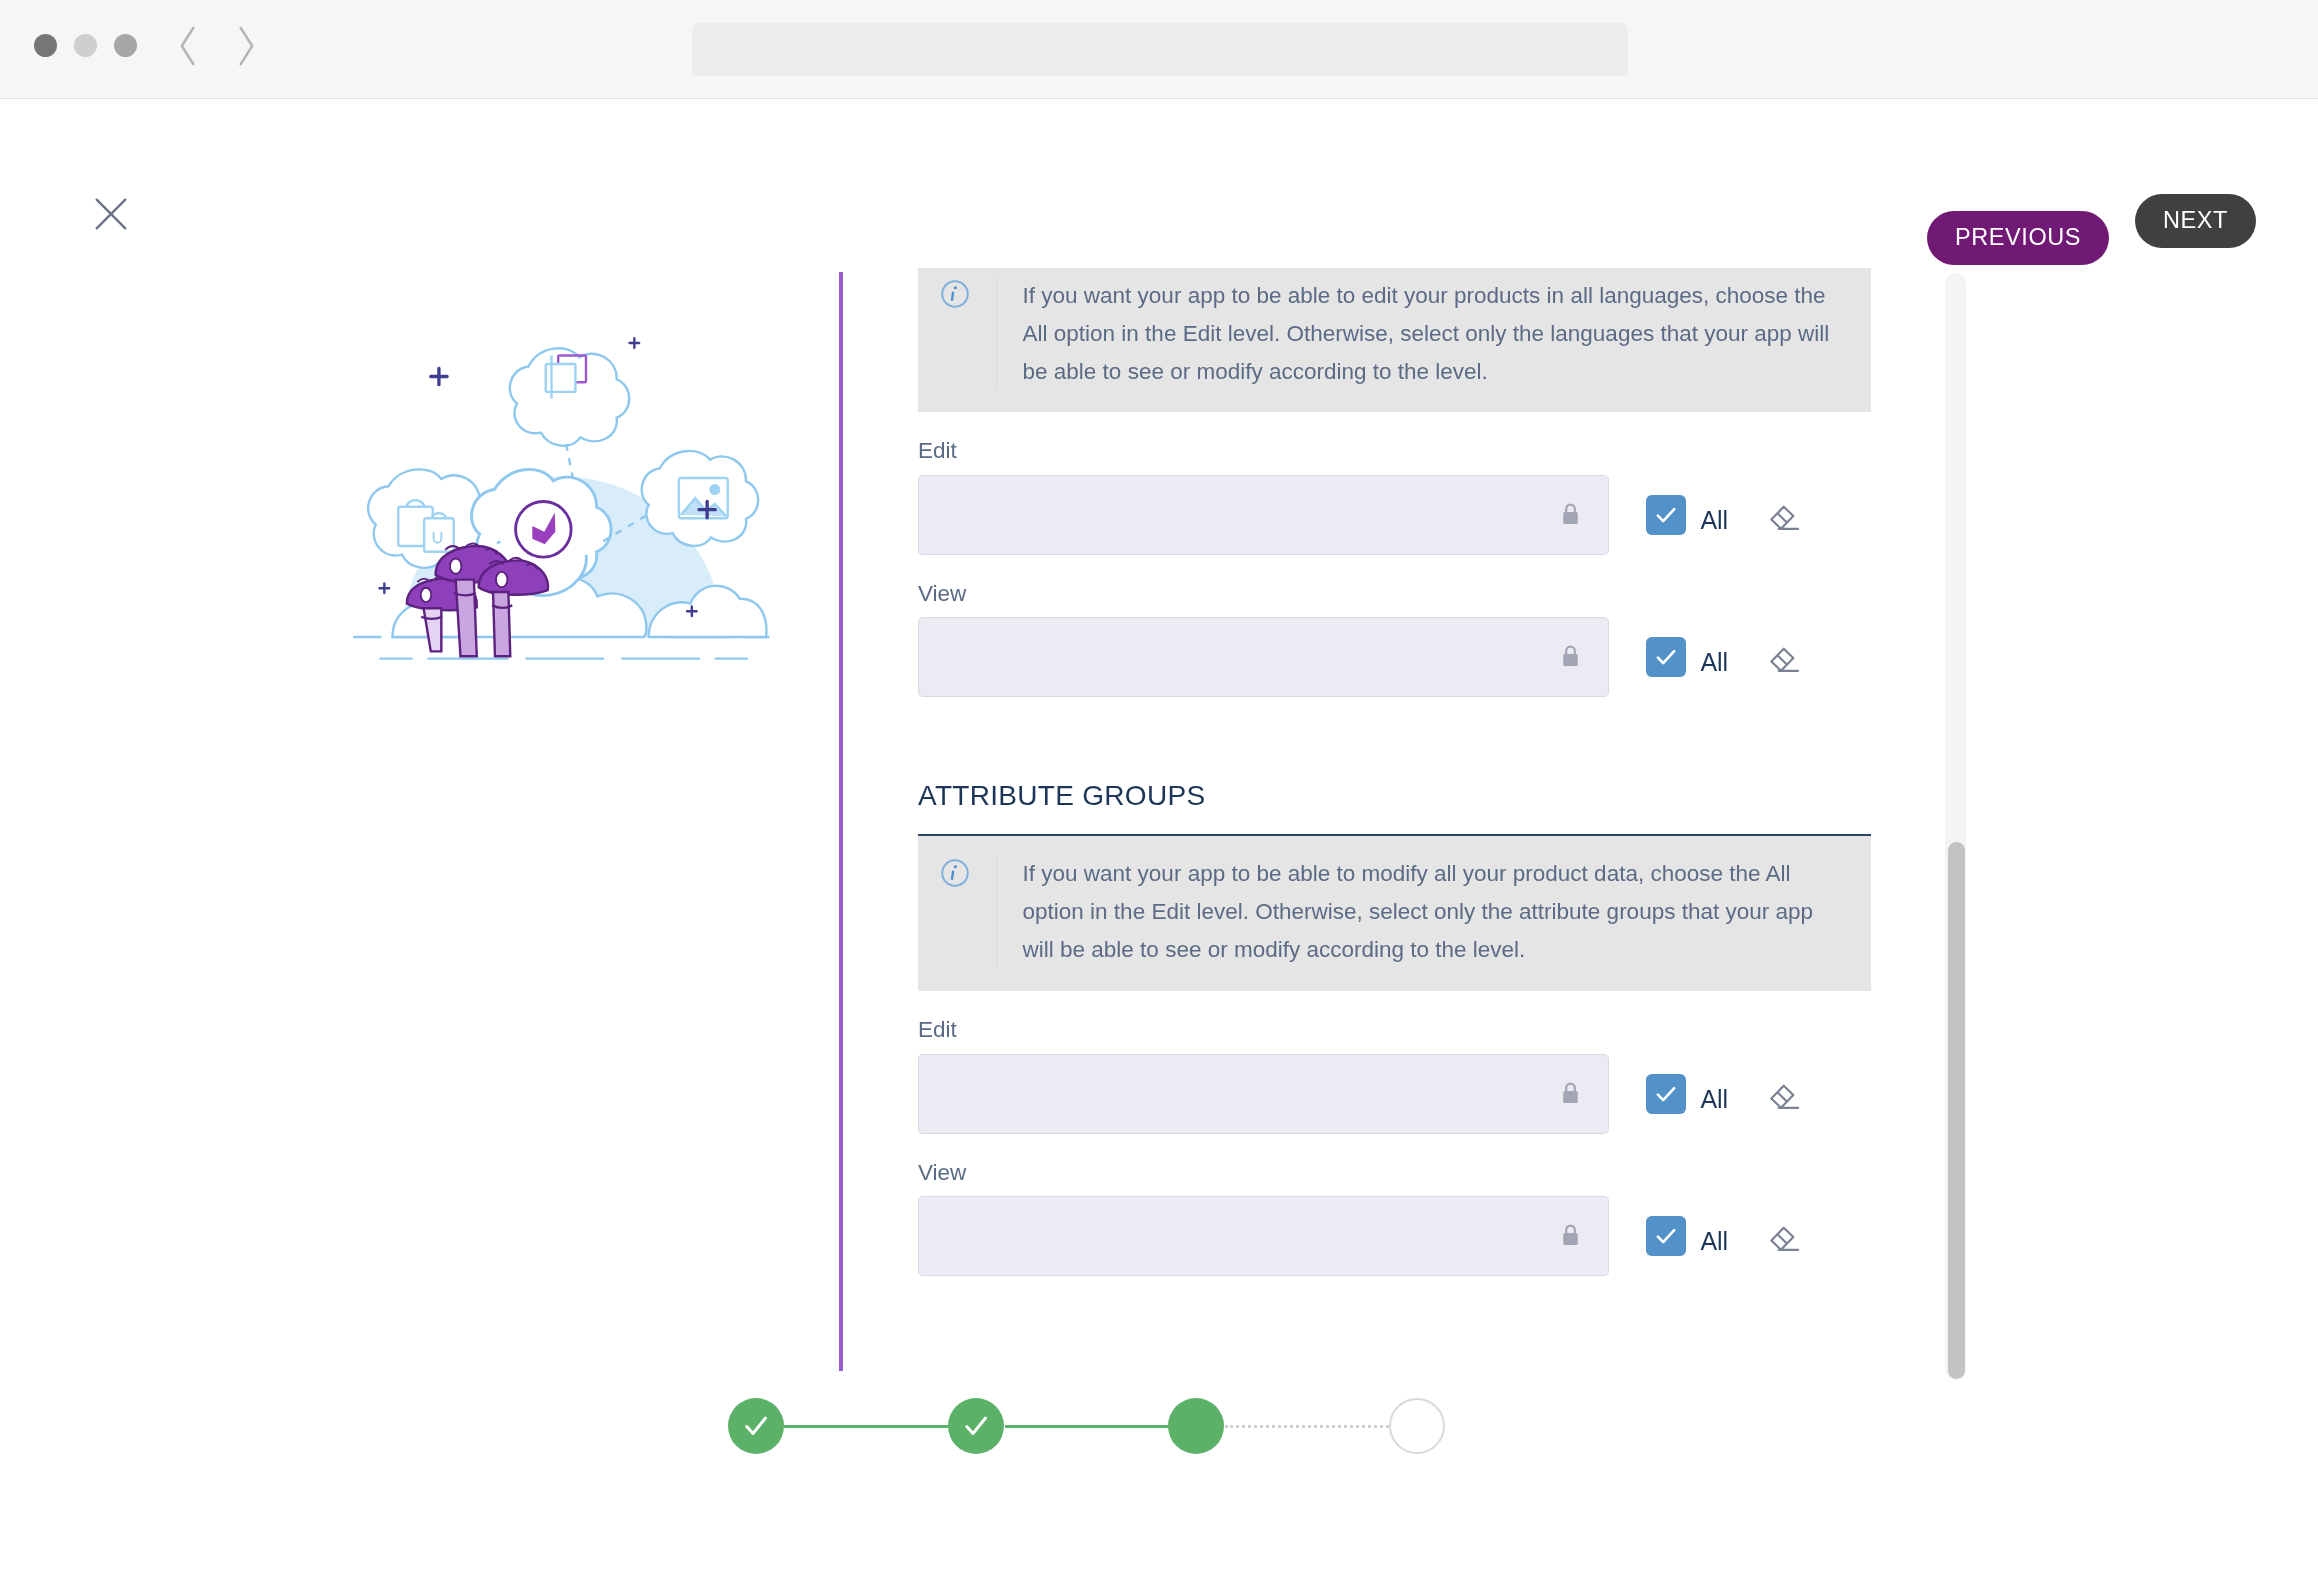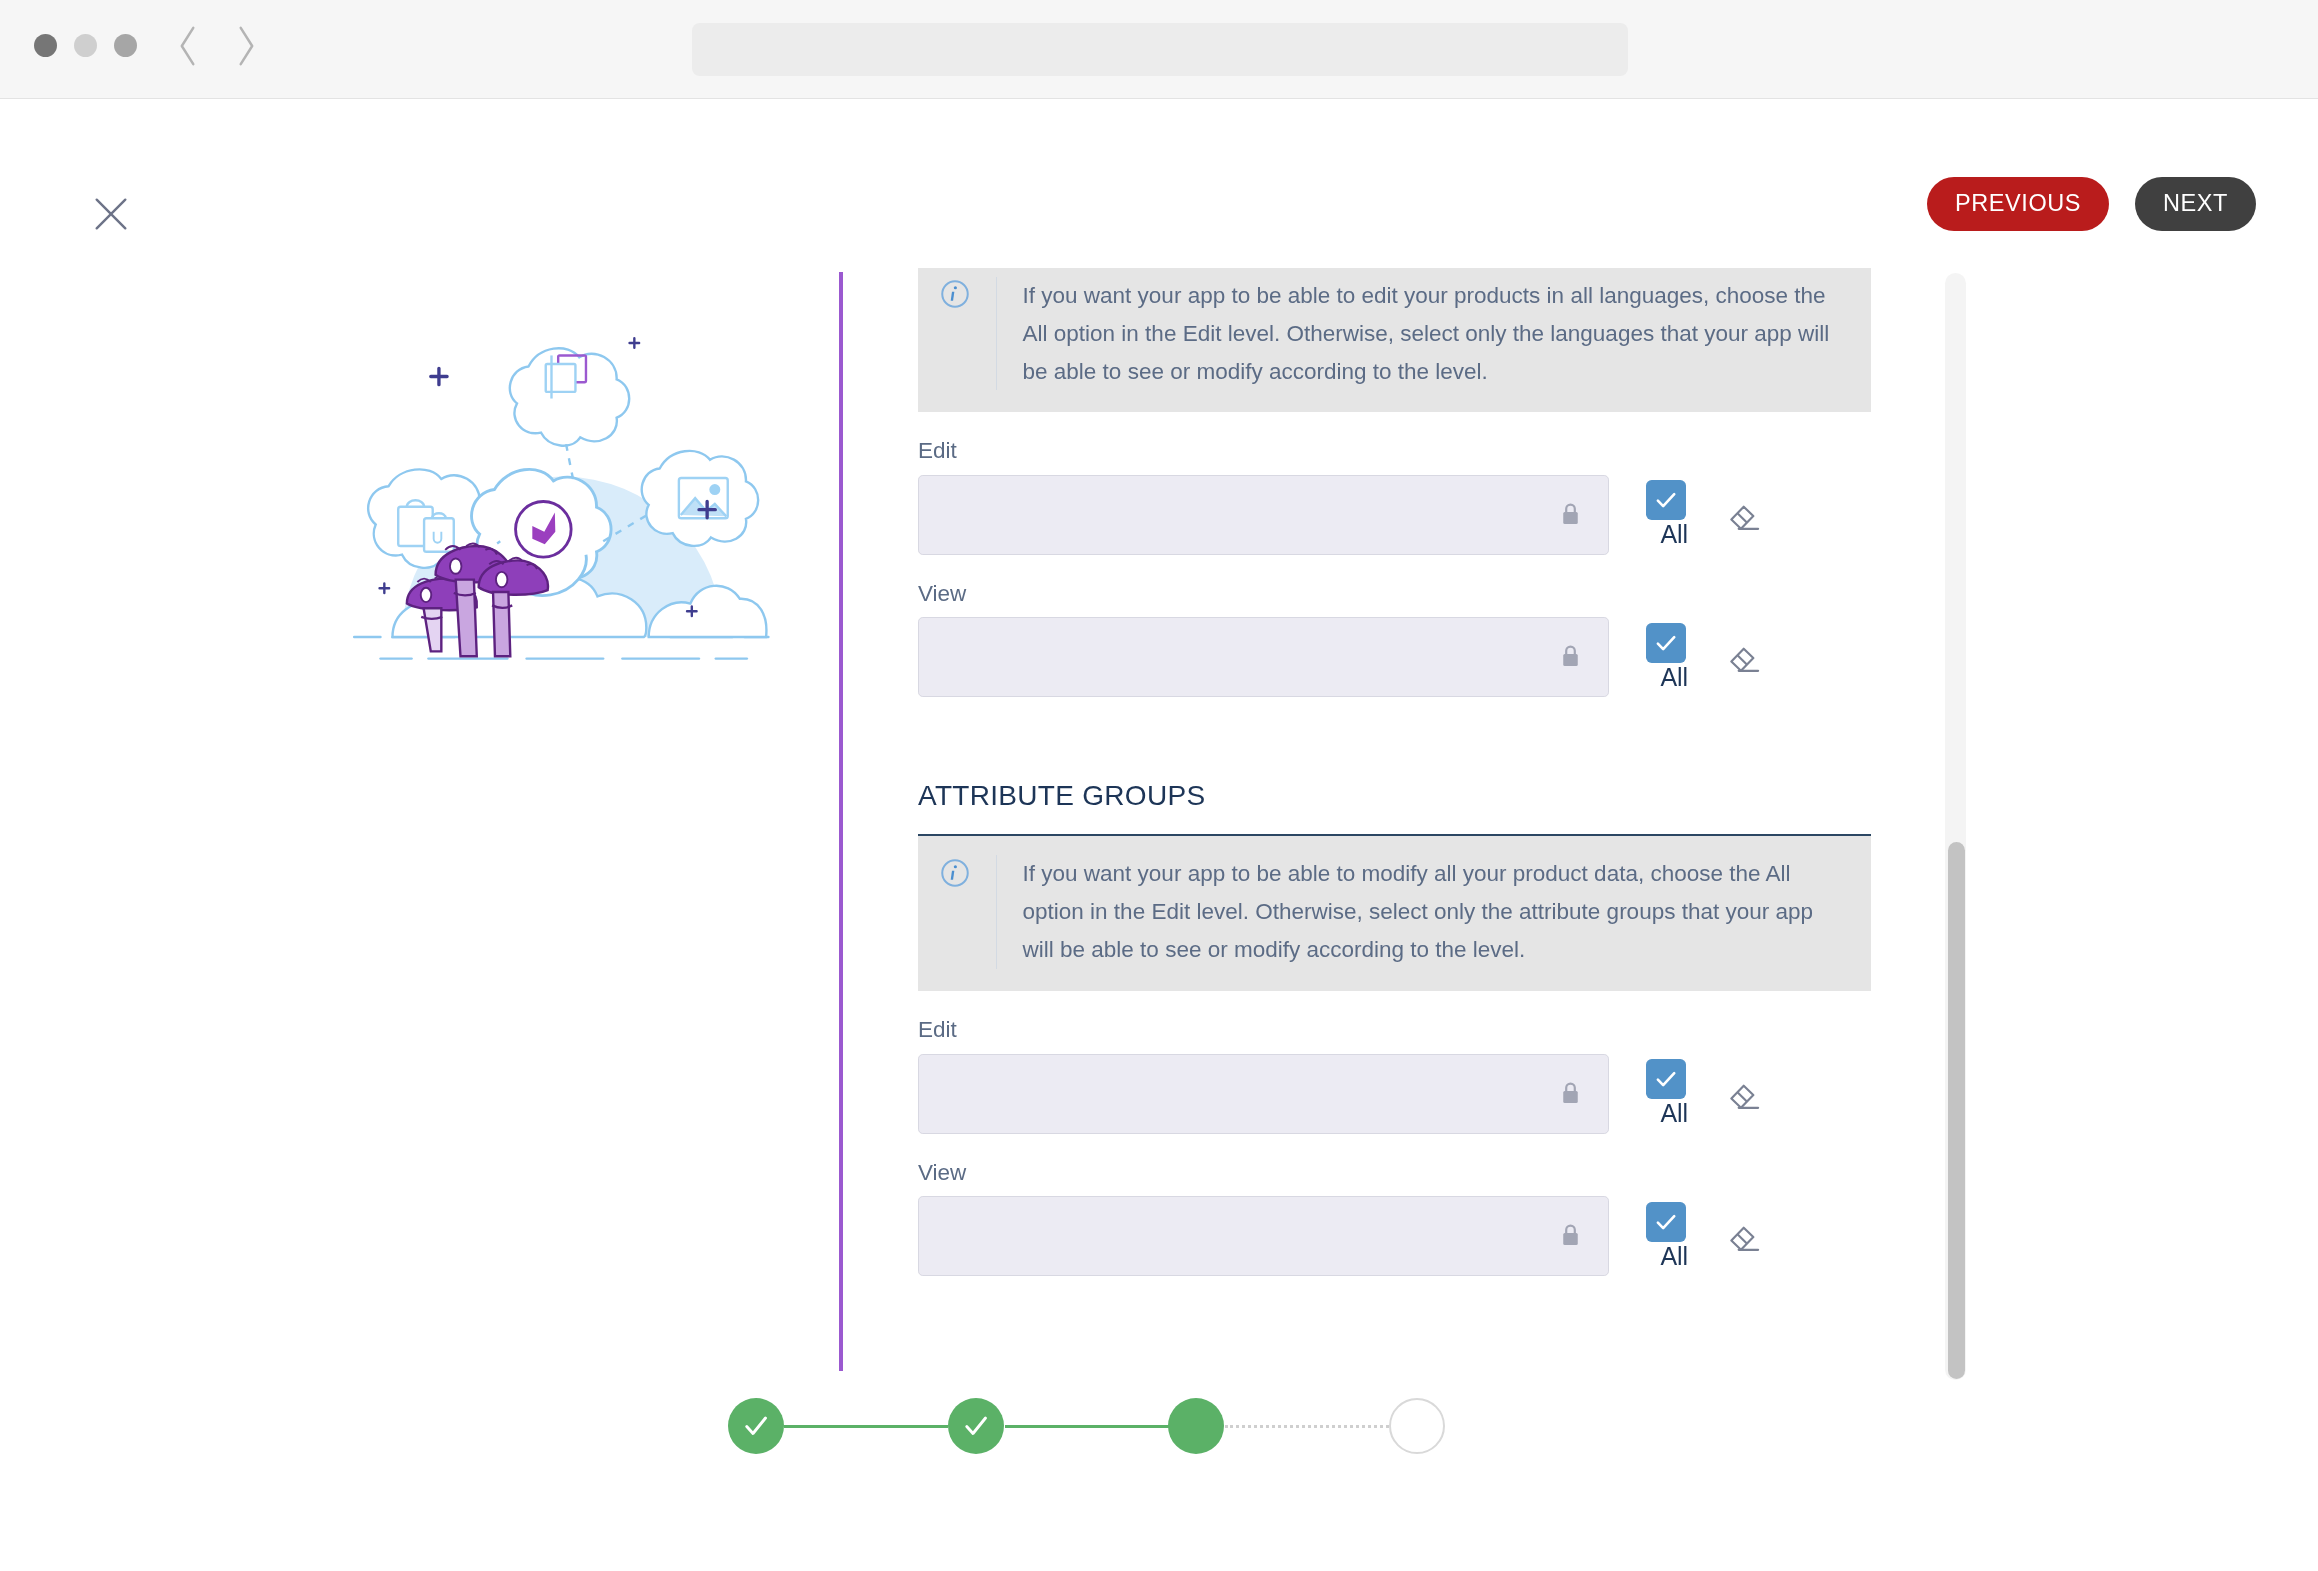--- a/index.html
+++ b/index.html
@@ -39,21 +39,21 @@
   .header-buttons {
     position: absolute; right: 62px; top: 177px; display: flex; gap: 26px; align-items: center;
   }
   .btn {
     border: none; border-radius: 478px; color: #ffffff;
     font-family: "Liberation Sans", sans-serif;
     font-size: 23.5px; letter-spacing: 0.6px; font-weight: 400;
     height: 54px; display: flex; align-items: center; justify-content: center;
     cursor: pointer; line-height: 1;
   }
-  .btn-prev { background: #b91c1c; width: 182px; }
+  .btn-prev { background: #701a75; width: 182px; margin-top: 34px; }
   .btn-next { background: #404040; width: 121px; }
 
   
   .illustration {
     position: absolute; left: 335px; top: 273px; width: 455px; height: 412px;
   }
 
   
   .purple-rail {
     position: absolute; left: 839px; top: 272px; width: 4.3px; height: 1099px;
@@ -77,21 +77,21 @@
   .field-label {
     color: #5b6b85; font-size: 22.5px; margin-top: 26px; margin-bottom: 10.5px;
     font-family: "Liberation Sans", sans-serif;
   }
   .field-row { display: flex; align-items: center; }
   .fake-input {
     position: relative; width: 691px; height: 80px;
     background: #ecebf3; border: 1.4px solid #d8d8e2; border-radius: 4.8px;
   }
   .lock-icon { position: absolute; right: 27px; top: 50%; transform: translateY(-50%); }
-  .all-wrap { display: flex; align-items: flex-start; margin-left: 37px; flex-direction: column; }
+  .all-wrap { display: flex; align-items: flex-end; margin-left: 37px; }
   .checkbox {
     width: 40px; height: 40px; background: #5292c8; border-radius: 5.7px;
     display: flex; align-items: center; justify-content: center; cursor: pointer;
   }
   .all-label {
     color: #1d3557; font-size: 25px; margin-left: 14.4px;
     font-family: "Liberation Sans", sans-serif;
   }
   .eraser { margin-left: 38px; cursor: pointer; display: flex; align-items: center; }
 

